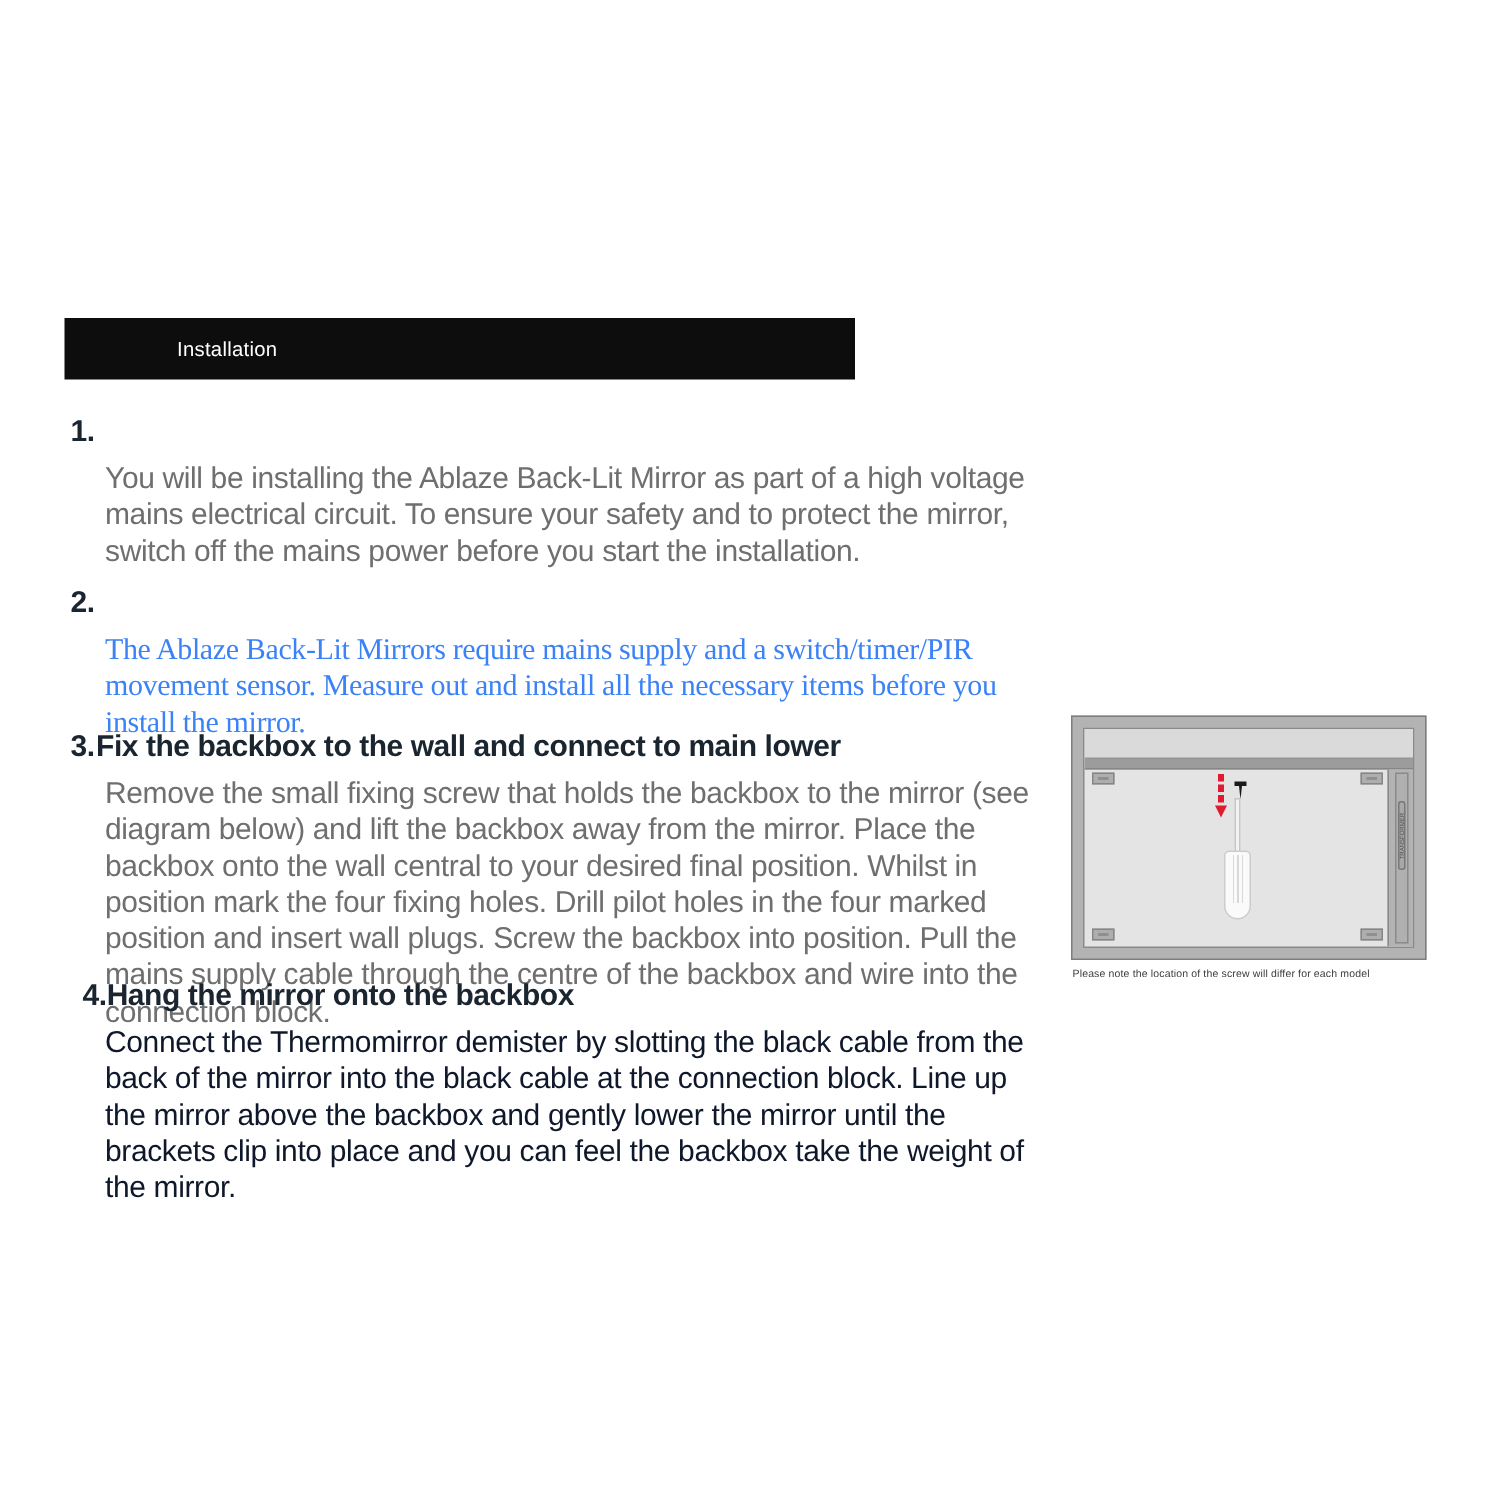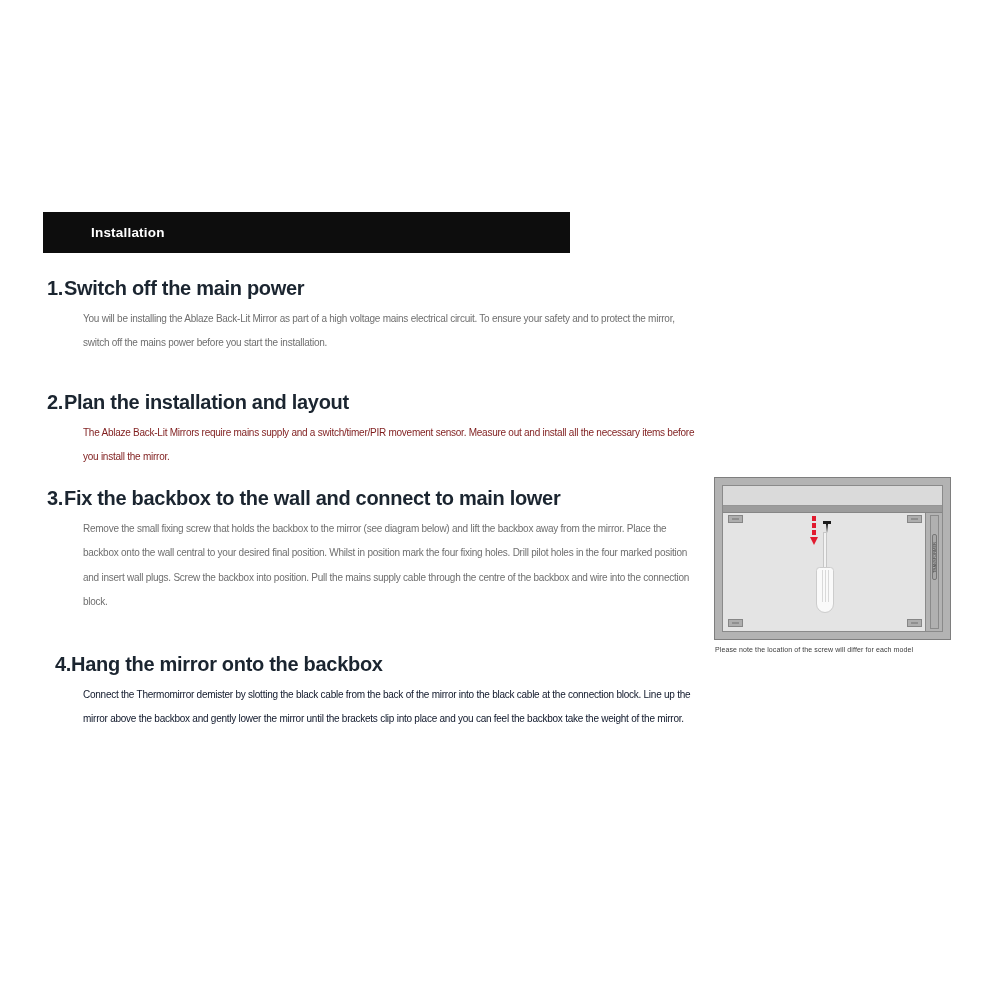--- a/index.html
+++ b/index.html
@@ -5,36 +5,37 @@
   * { margin: 0; padding: 0; box-sizing: border-box; }
   html, body { width: 1000px; height: 1000px; background: #ffffff; overflow: hidden; }
   body { font-family: "Liberation Sans", sans-serif; position: relative; }
 
   
   .section-bar {
     position: absolute; left: 43px; top: 212px; width: 527px; height: 41px;
     background: #0d0d0d; display: flex; align-items: center;
   }
   .section-bar .bar-label {
-    color: #ffffff; font-weight: bold; font-size: 13.5px; letter-spacing: 0.2px;
-    padding-left: 48px;
+    color: #ffffff; font-weight: normal; font-size: 13.5px; letter-spacing: 0.2px;
+    padding-left: 37px;
+    margin-left: 38px;
   }
 
   
   .step { position: absolute; left: 43px; width: 650px; }
   .step-heading {
     display: flex; align-items: baseline;
     color: #1b2530; font-weight: bold; font-size: 20px; letter-spacing: -0.3px;
     line-height: 24px; white-space: nowrap;
   }
   .step-num { display: inline-block; min-width: 21px; padding-left: 4px; }
   .step.indent .step-num { padding-left: 12px; }
   .step-body {
-    margin-left: 40px; margin-top: 7px; width: 620px;
-    color: #6f6f6f; font-size: 10px; letter-spacing: -0.25px; line-height: 24.3px;
+    margin-left: 27px; margin-top: 7px; width: 620px;
+    color: #6f6f6f; font-size: 20px; letter-spacing: -0.25px; line-height: 24.3px;
   }
   #step-1 { top: 276px; }
   #step-2 { top: 390px; }
   #step-3 { top: 486px; }
   #step-4 { top: 652px; }
 
   
   .diagram-wrap { position: absolute; left: 714px; top: 477px; width: 238px; }
   .d-outer {
     position: relative; width: 237px; height: 163px;
@@ -126,31 +127,29 @@
 </head>
 <body>
 
 <div class="section-bar" style="background: rgb(13, 13, 13);">
   <span class="bar-label" style="color: rgb(255, 255, 255);">Installation</span>
 </div>
 
 <div class="step" id="step-1">
   <div class="step-heading" style="color: rgb(27, 37, 48);">
     <span class="step-num">1.</span>
-    <span class="step-title">Switch off the main power</span>
   </div>
   <p class="step-body" style="color: rgb(111, 111, 111);">You will be installing the Ablaze Back-Lit Mirror as part of a high voltage mains electrical circuit. To ensure your safety and to protect the mirror, switch off the mains power before you start the installation.</p>
 </div>
 
 <div class="step" id="step-2">
   <div class="step-heading" style="color: rgb(27, 37, 48);">
     <span class="step-num">2.</span>
-    <span class="step-title">Plan the installation and layout</span>
-  </div>
-  <p class="step-body" style="color: #7f1d1d;">The Ablaze Back-Lit Mirrors require mains supply and a switch/timer/PIR movement sensor. Measure out and install all the necessary items before you install the mirror.</p>
+  </div>
+  <p class="step-body" style="color: #3b82f6; font-family: Liberation Serif, serif;">The Ablaze Back-Lit Mirrors require mains supply and a switch/timer/PIR movement sensor. Measure out and install all the necessary items before you install the mirror.</p>
 </div>
 
 <div class="step" id="step-3">
   <div class="step-heading" style="color: rgb(27, 37, 48);">
     <span class="step-num">3.</span>
     <span class="step-title">Fix the backbox to the wall and connect to main lower</span>
   </div>
   <p class="step-body" style="color: rgb(111, 111, 111);">Remove the small fixing screw that holds the backbox to the mirror (see diagram below) and lift the backbox away from the mirror. Place the backbox onto the wall central to your desired final position. Whilst in position mark the four fixing holes. Drill pilot holes in the four marked position and insert wall plugs. Screw the backbox into position. Pull the mains supply cable through the centre of the backbox and wire into the connection block.</p>
 </div>
 

